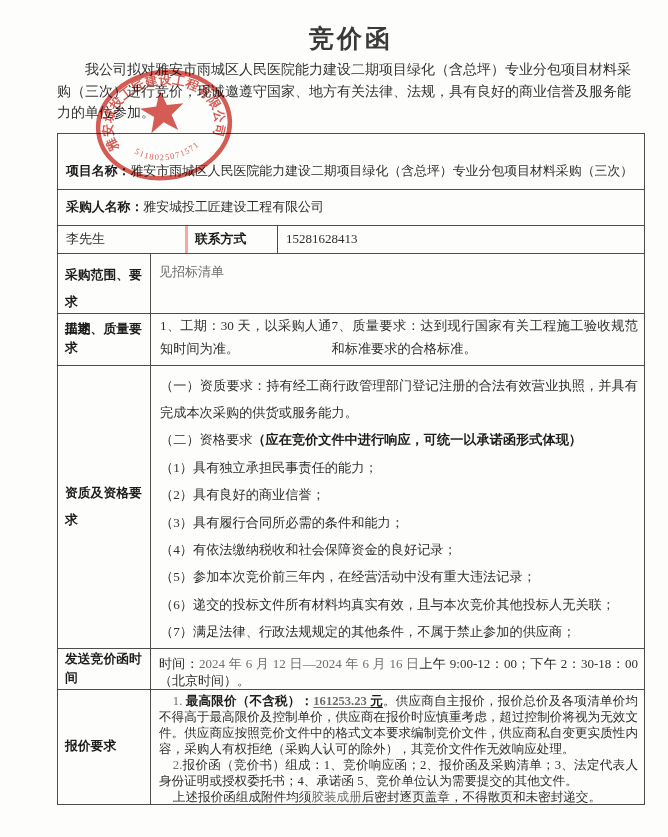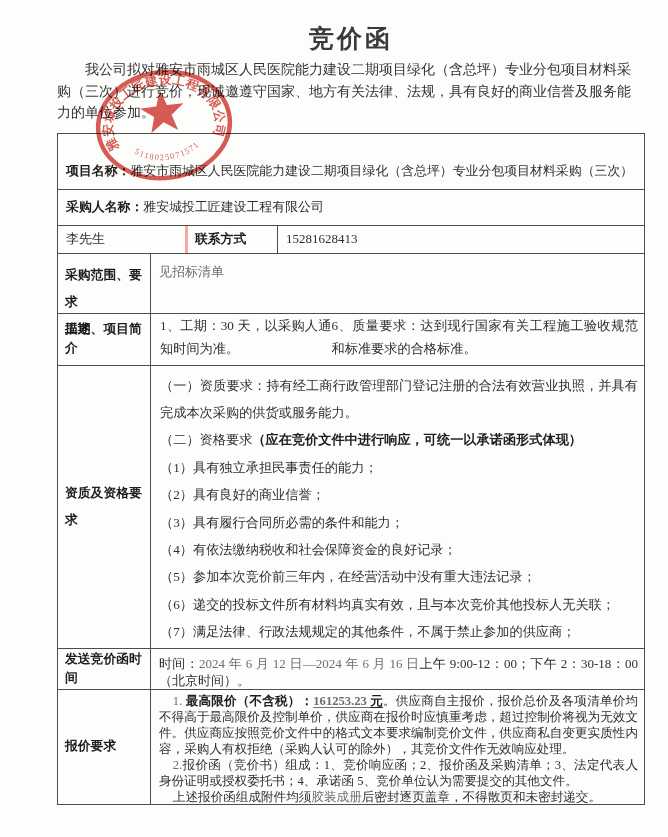--- a/index.html
+++ b/index.html
@@ -105,24 +105,24 @@
       </div>
 
 
       <div class="row h5r">
         <div class="cell lbl top">采购范围、要求
 描述</div>
         <div class="cell val top gray">见招标清单</div>
       </div>
 
       <div class="row h6r">
-        <div class="cell lbl">工期、项目简介</div>
+        <div class="cell lbl">工期、质量要求</div>
         <div class="cell qval" style="display:flex; flex-direction:row; justify-content:center; padding-top:0;">
           <p style="line-height:23px;">1、工期：30 天，以采购人通知时间为准。</p>
-          <p style="line-height:23px;">6、质量要求：达到现行国家有关工程施工验收规范和标准要求的合格标准。</p>
+          <p style="line-height:23px;">7、质量要求：达到现行国家有关工程施工验收规范和标准要求的合格标准。</p>
         </div>
       </div>
 
       <div class="row h7r">
         <div class="cell lbl mid27">资质及资格要
 求</div>
         <div class="cell qval">
           <p>（一）资质要求：持有经工商行政管理部门登记注册的合法有效营业执照，并具有完成本次采购的供货或服务能力。</p>
           <p>
             <span>（二）资格要求</span><span class="b">（应在竞价文件中进行响应，可统一以承诺函形式体现）</span>

